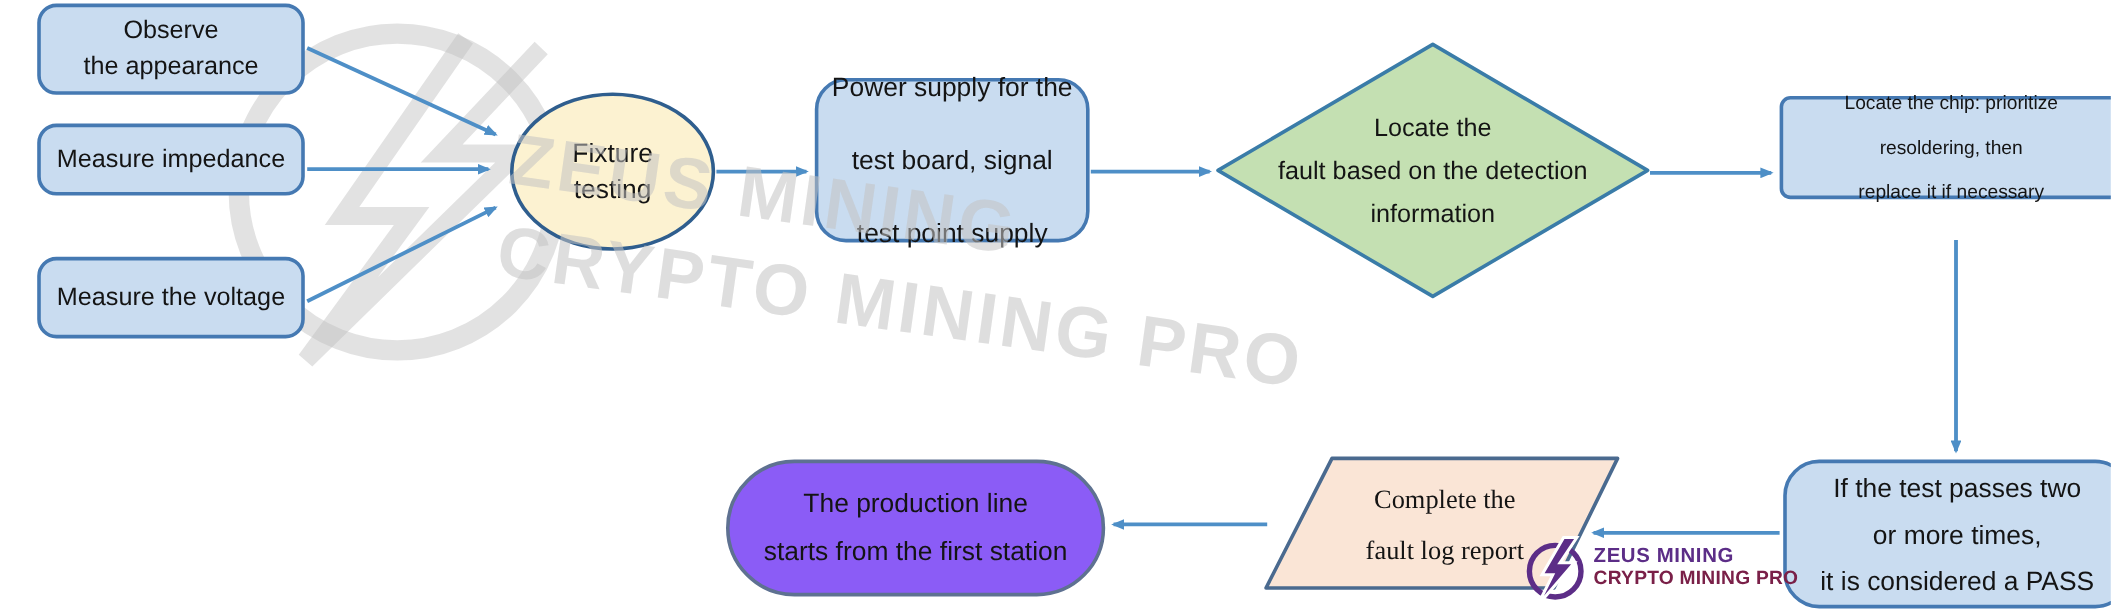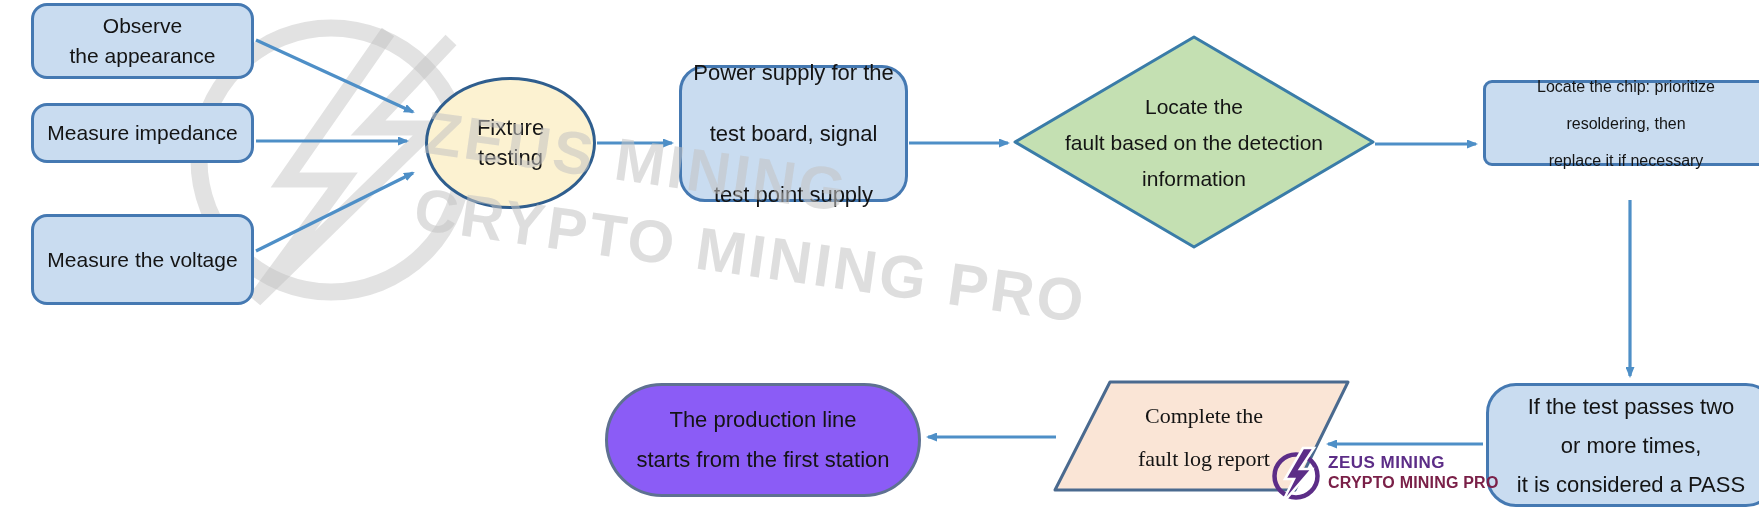--- a/index.html
+++ b/index.html
@@ -14,21 +14,21 @@
     position:absolute; display:flex; flex-direction:column; align-items:center;
     justify-content:center; text-align:center; box-sizing:border-box;
     font-size:21px;
   }
   .node .ln { white-space:nowrap; }
 
   .blue-box { background:#C9DCF0; border:3px solid #4579B2; border-radius:16px; }
 
   #n-observe   { left:8px;   top:3px;   width:223px; height:76px;  line-height:30px; }
   #n-impedance { left:8px;   top:103px; width:223px; height:60px;  }
-  #n-voltage   { left:8px;   top:214px; width:223px; height:91px;  }
+  #n-voltage   { left:8px;   top:214px; width:223px; height:68px;  }
 
   #n-fixture {
     left:402px; top:77px; width:171px; height:132px;
     background:#FCF2D1; border:3px solid #2F5E8E; border-radius:50%;
     line-height:30px; font-size:22px;
   }
 
   #n-power { left:656px; top:65px; width:229px; height:137px; border-radius:26px;
              line-height:40px; font-size:22px;gap:21px; }
 

